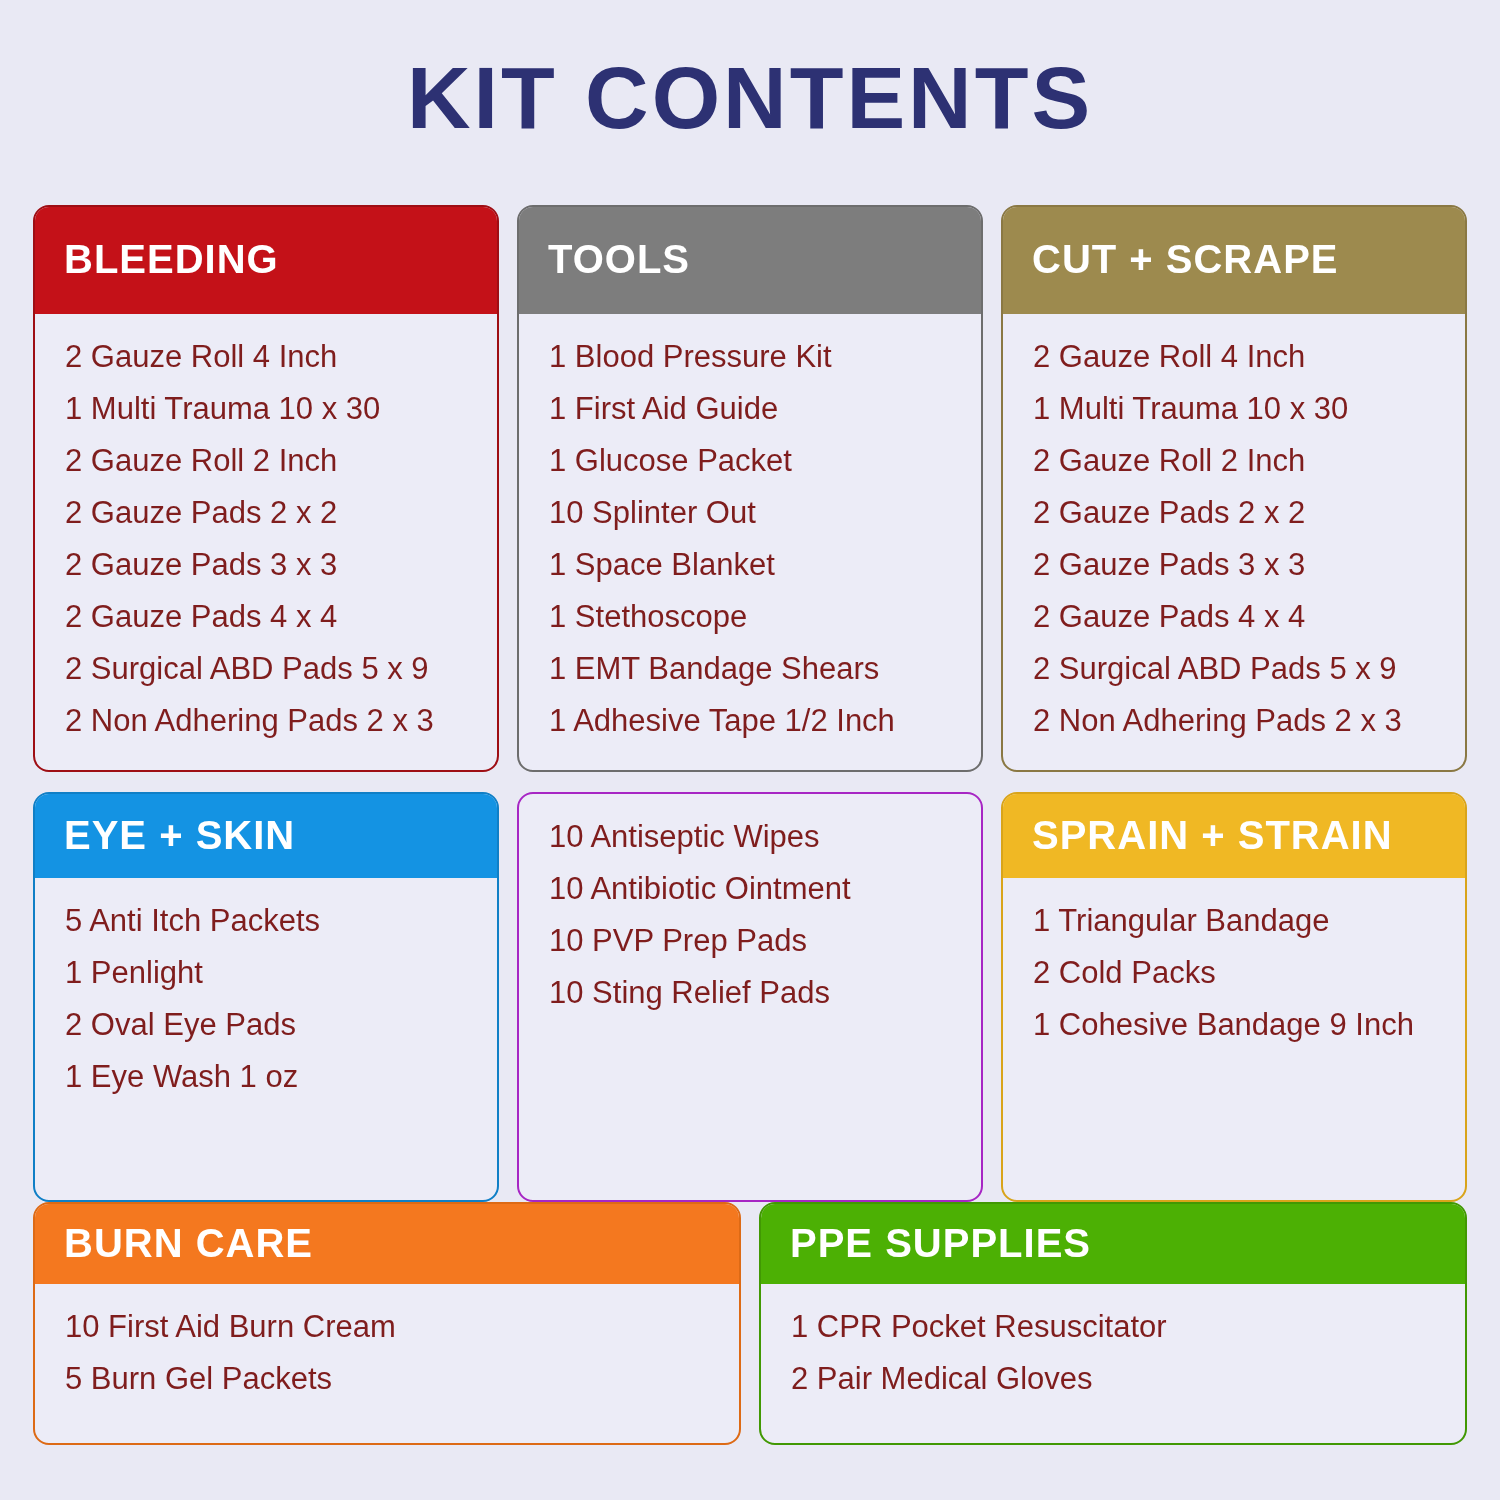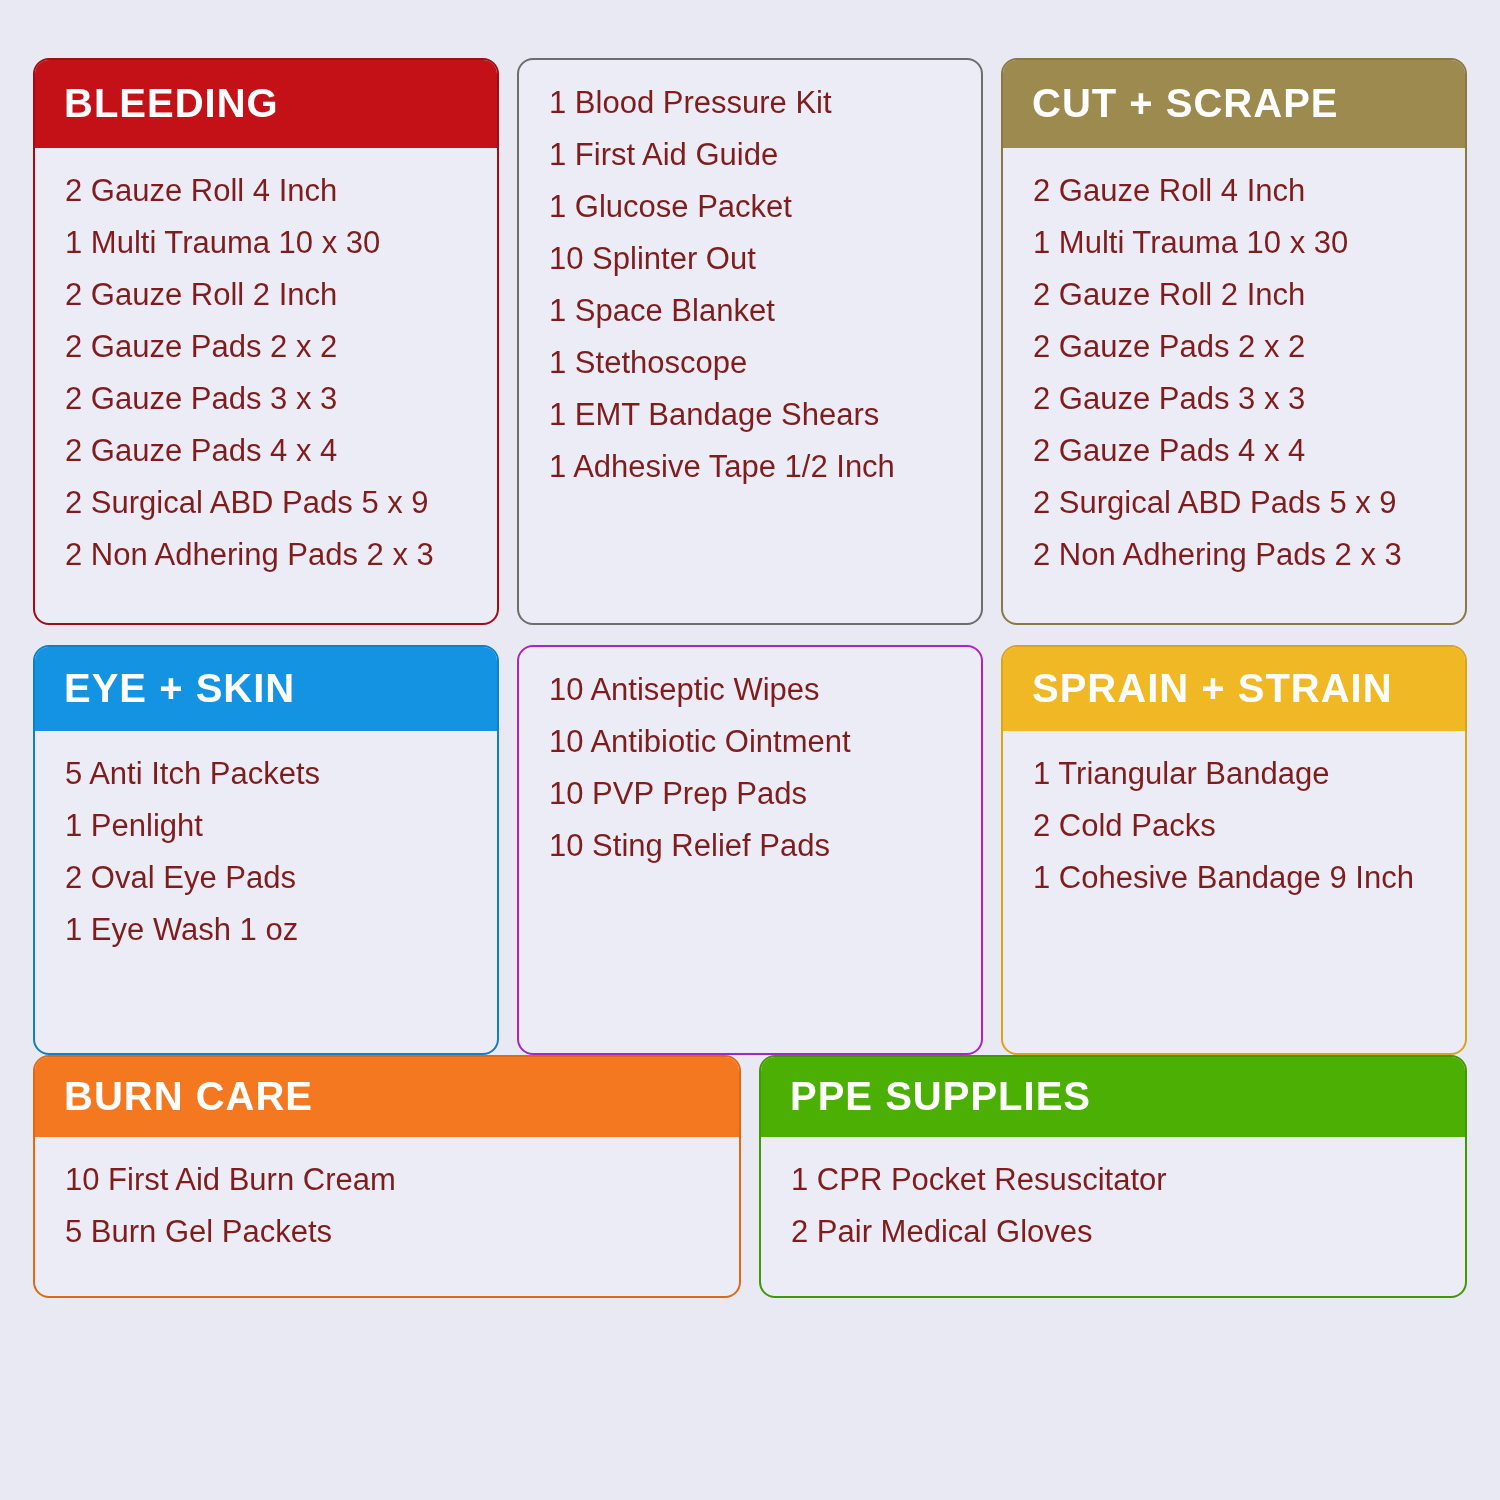--- a/index.html
+++ b/index.html
@@ -44,21 +44,21 @@
   .row-2 .card { height: 410px; }
   .row-3 .card { height: 243px; }
 
   .card-header {
     background: var(--accent);
     display: flex;
     align-items: center;
     padding: 0 30px;
     margin: -1px -1px 0 -1px; 
   }
-  .row-1 .card-header { height: 89px; }
+  .row-1 .card-header { height: 108px; }
   .row-2 .card-header { height: 85px; }
   .row-3 .card-header { height: 81px; }
 
   .card-header h2 {
     margin: 0;
     color: #ffffff;
     font-size: 40px;
     font-weight: 800;
     letter-spacing: 1px;
     white-space: nowrap;
@@ -73,38 +73,42 @@
     color: #7f1d1d;
     font-size: 31px;
     line-height: 52px;
     white-space: nowrap;
   }
 </style>
 </head>
 <body>
 
 <div class="page">
+  <h1 class="title">KIT CONTENTS</h1>
   <div class="row row-1">
   <section class="card" style="--accent: #c41118; --border: #9e0e14;">
     <header class="card-header">
       <h2>BLEEDING</h2>
     </header>
     <ul class="card-body">
           <li>2 Gauze Roll 4 Inch</li>
           <li>1 Multi Trauma 10 x 30</li>
           <li>2 Gauze Roll 2 Inch</li>
           <li>2 Gauze Pads 2 x 2</li>
           <li>2 Gauze Pads 3 x 3</li>
           <li>2 Gauze Pads 4 x 4</li>
           <li>2 Surgical ABD Pads 5 x 9</li>
           <li>2 Non Adhering Pads 2 x 3</li>
         </ul>
   </section>
 
   <section class="card" style="--accent: #7d7d7d; --border: #6d6d6d;">
+    <header class="card-header">
+      <h2>TOOLS</h2>
+    </header>
     <ul class="card-body">
           <li>1 Blood Pressure Kit</li>
           <li>1 First Aid Guide</li>
           <li>1 Glucose Packet</li>
           <li>10 Splinter Out</li>
           <li>1 Space Blanket</li>
           <li>1 Stethoscope</li>
           <li>1 EMT Bandage Shears</li>
           <li>1 Adhesive Tape 1/2 Inch</li>
         </ul>

